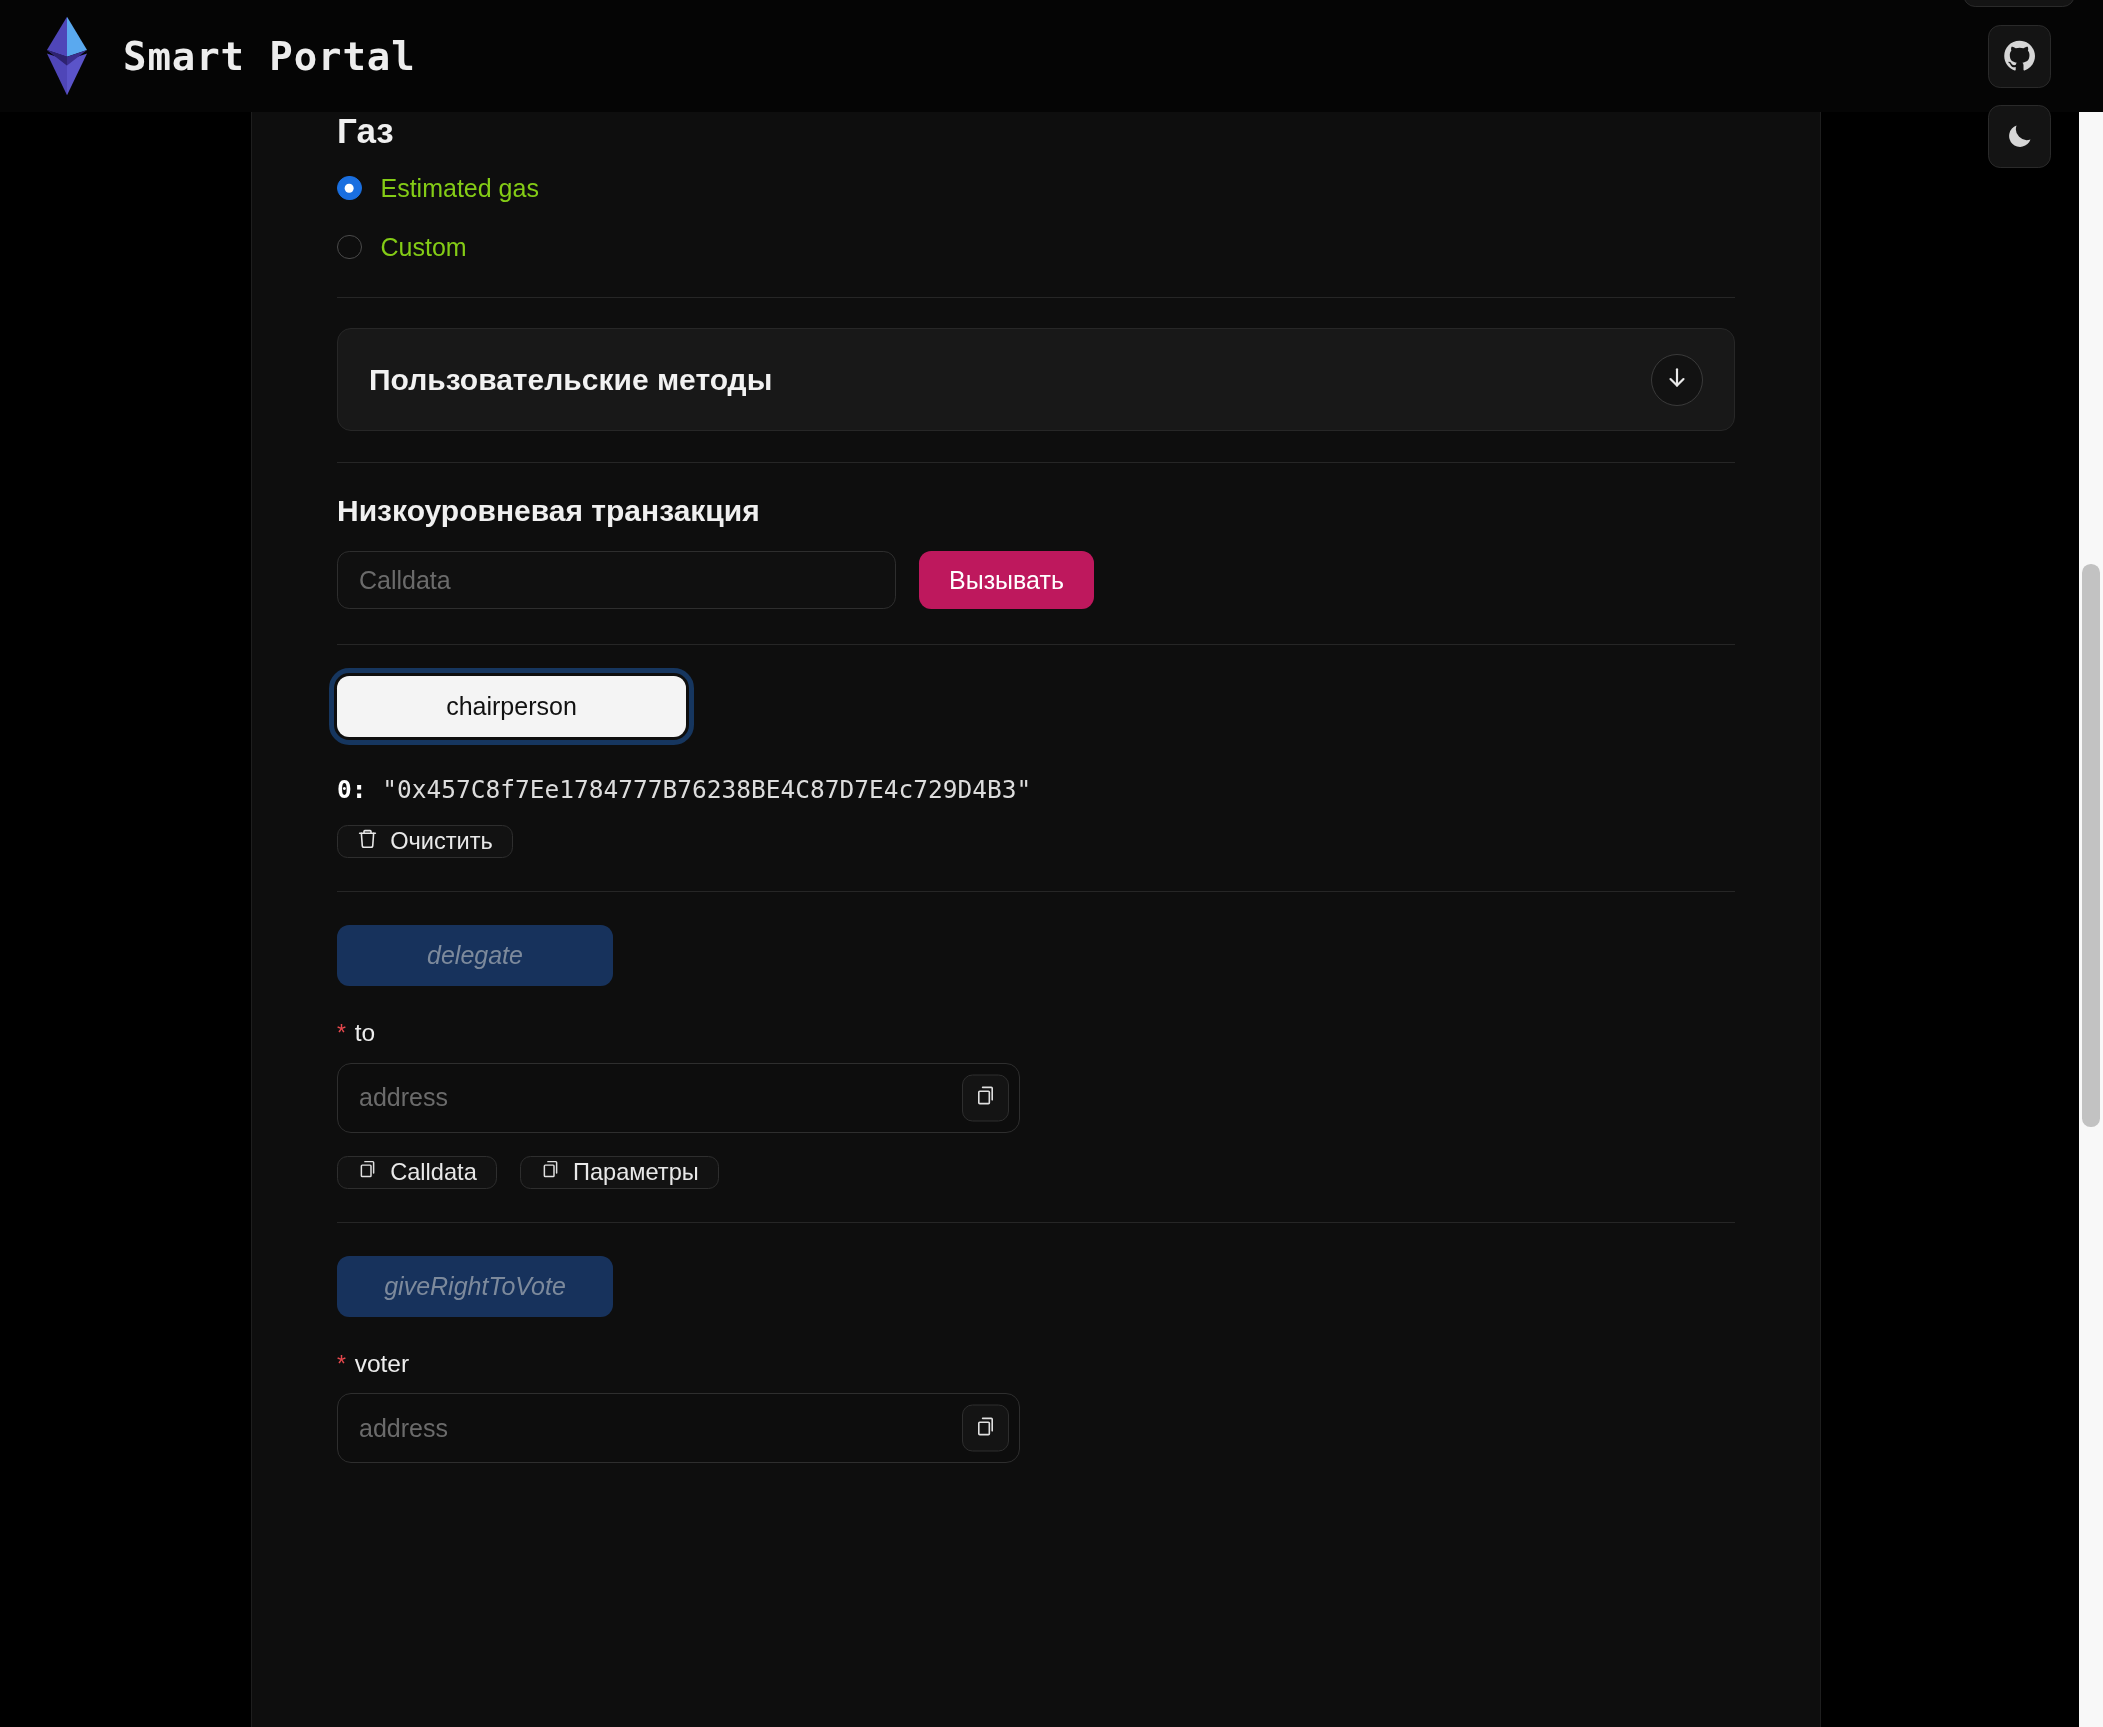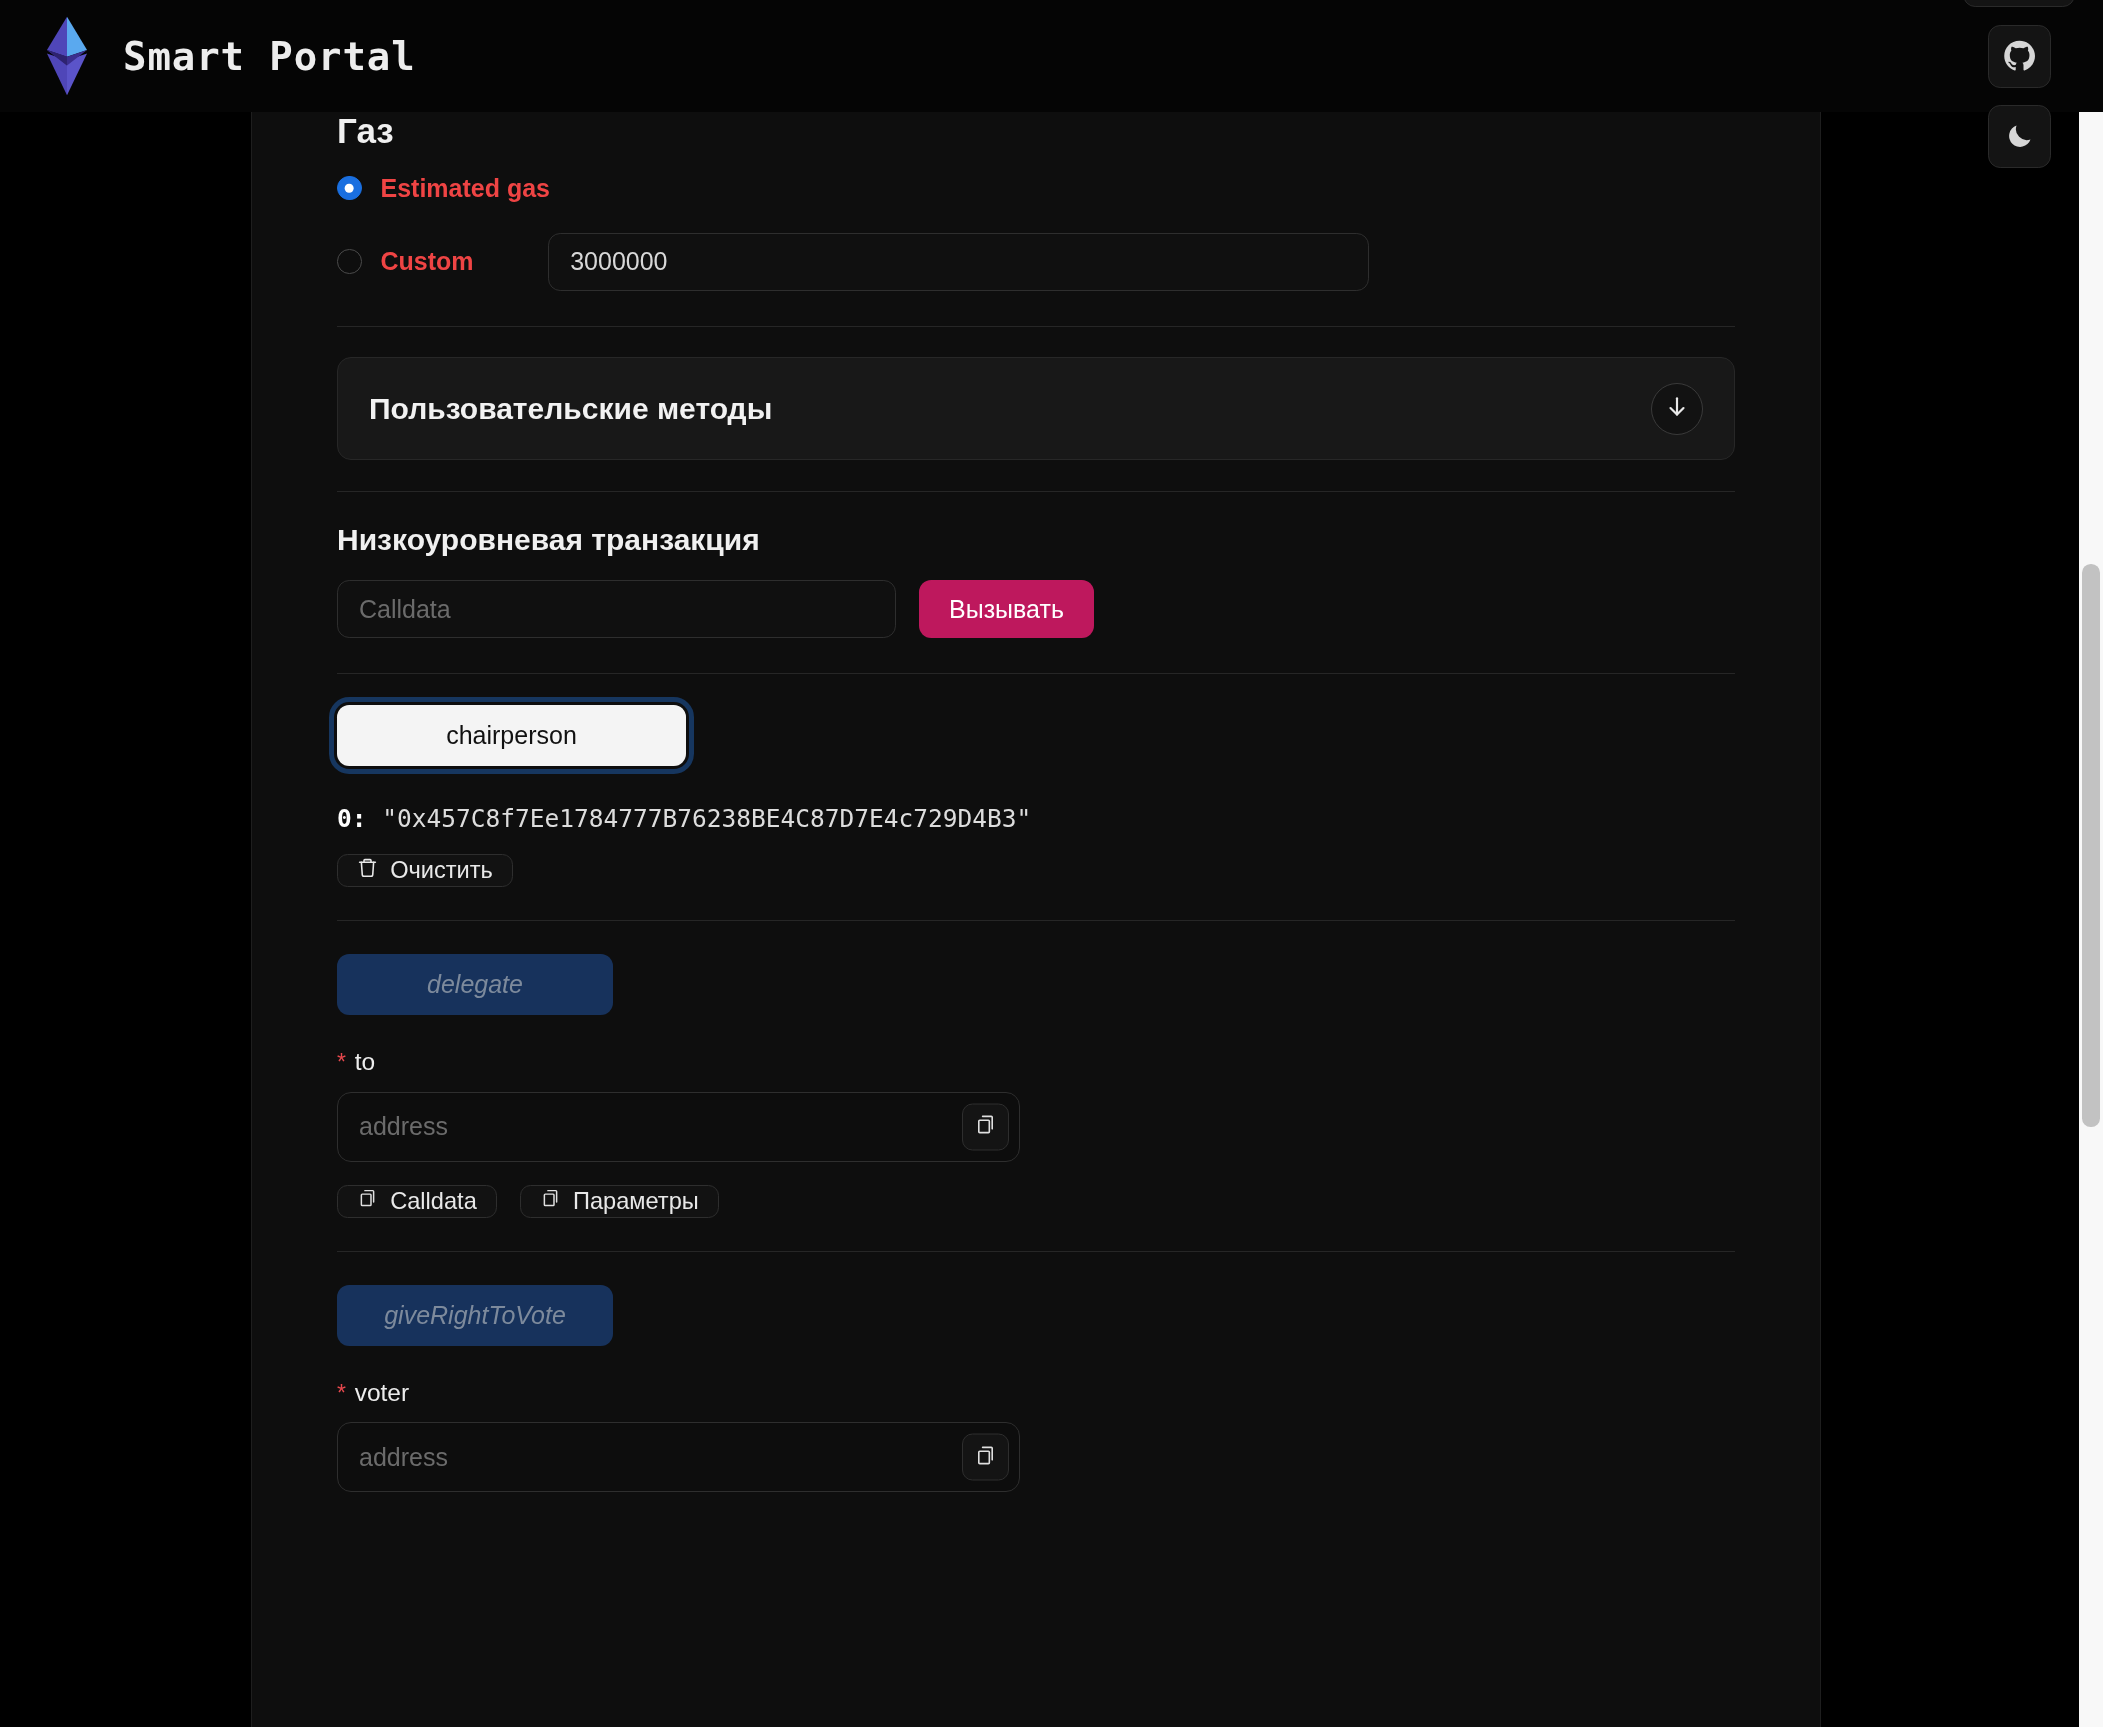--- a/index.html
+++ b/index.html
@@ -152,23 +152,22 @@
     content: "";
     position: absolute;
     left: 50%; top: 50%;
     width: 8.7px; height: 8.7px;
     background: #fff;
     border-radius: 50%;
     transform: translate(-50%,-50%);
   }
   .radio-label {
     font-size: 25px;
-    color: #ef4444;
+    color: #84cc16;
     white-space: nowrap;
-    font-weight: bold;
   }
 
   
   .field {
     height: 58px;
     border: 0.9px solid #2e2e2e;
     border-radius: 12.2px;
     background: #101010;
     display: flex;
     align-items: center;
@@ -387,23 +386,20 @@
       <div style="height:23px"></div>
       <div class="radio-row">
         <span class="radio checked"></span>
         <span class="radio-label">Estimated gas</span>
       </div>
 
       <div style="height:30px"></div>
       <div class="radio-row">
         <span class="radio"></span>
         <span class="radio-label" style="width:140px">Custom</span>
-        <div class="field" style="width:821px;margin-left:8.7px">
-          <span class="val">3000000</span>
-        </div>
       </div>
 
       <div style="height:35px"></div>
       <div class="divider"></div>
       <div style="height:31px"></div>
 
       <div class="panel">
         <span class="panel-title">Пользовательские методы</span>
         <span class="round-btn">
           <span>

